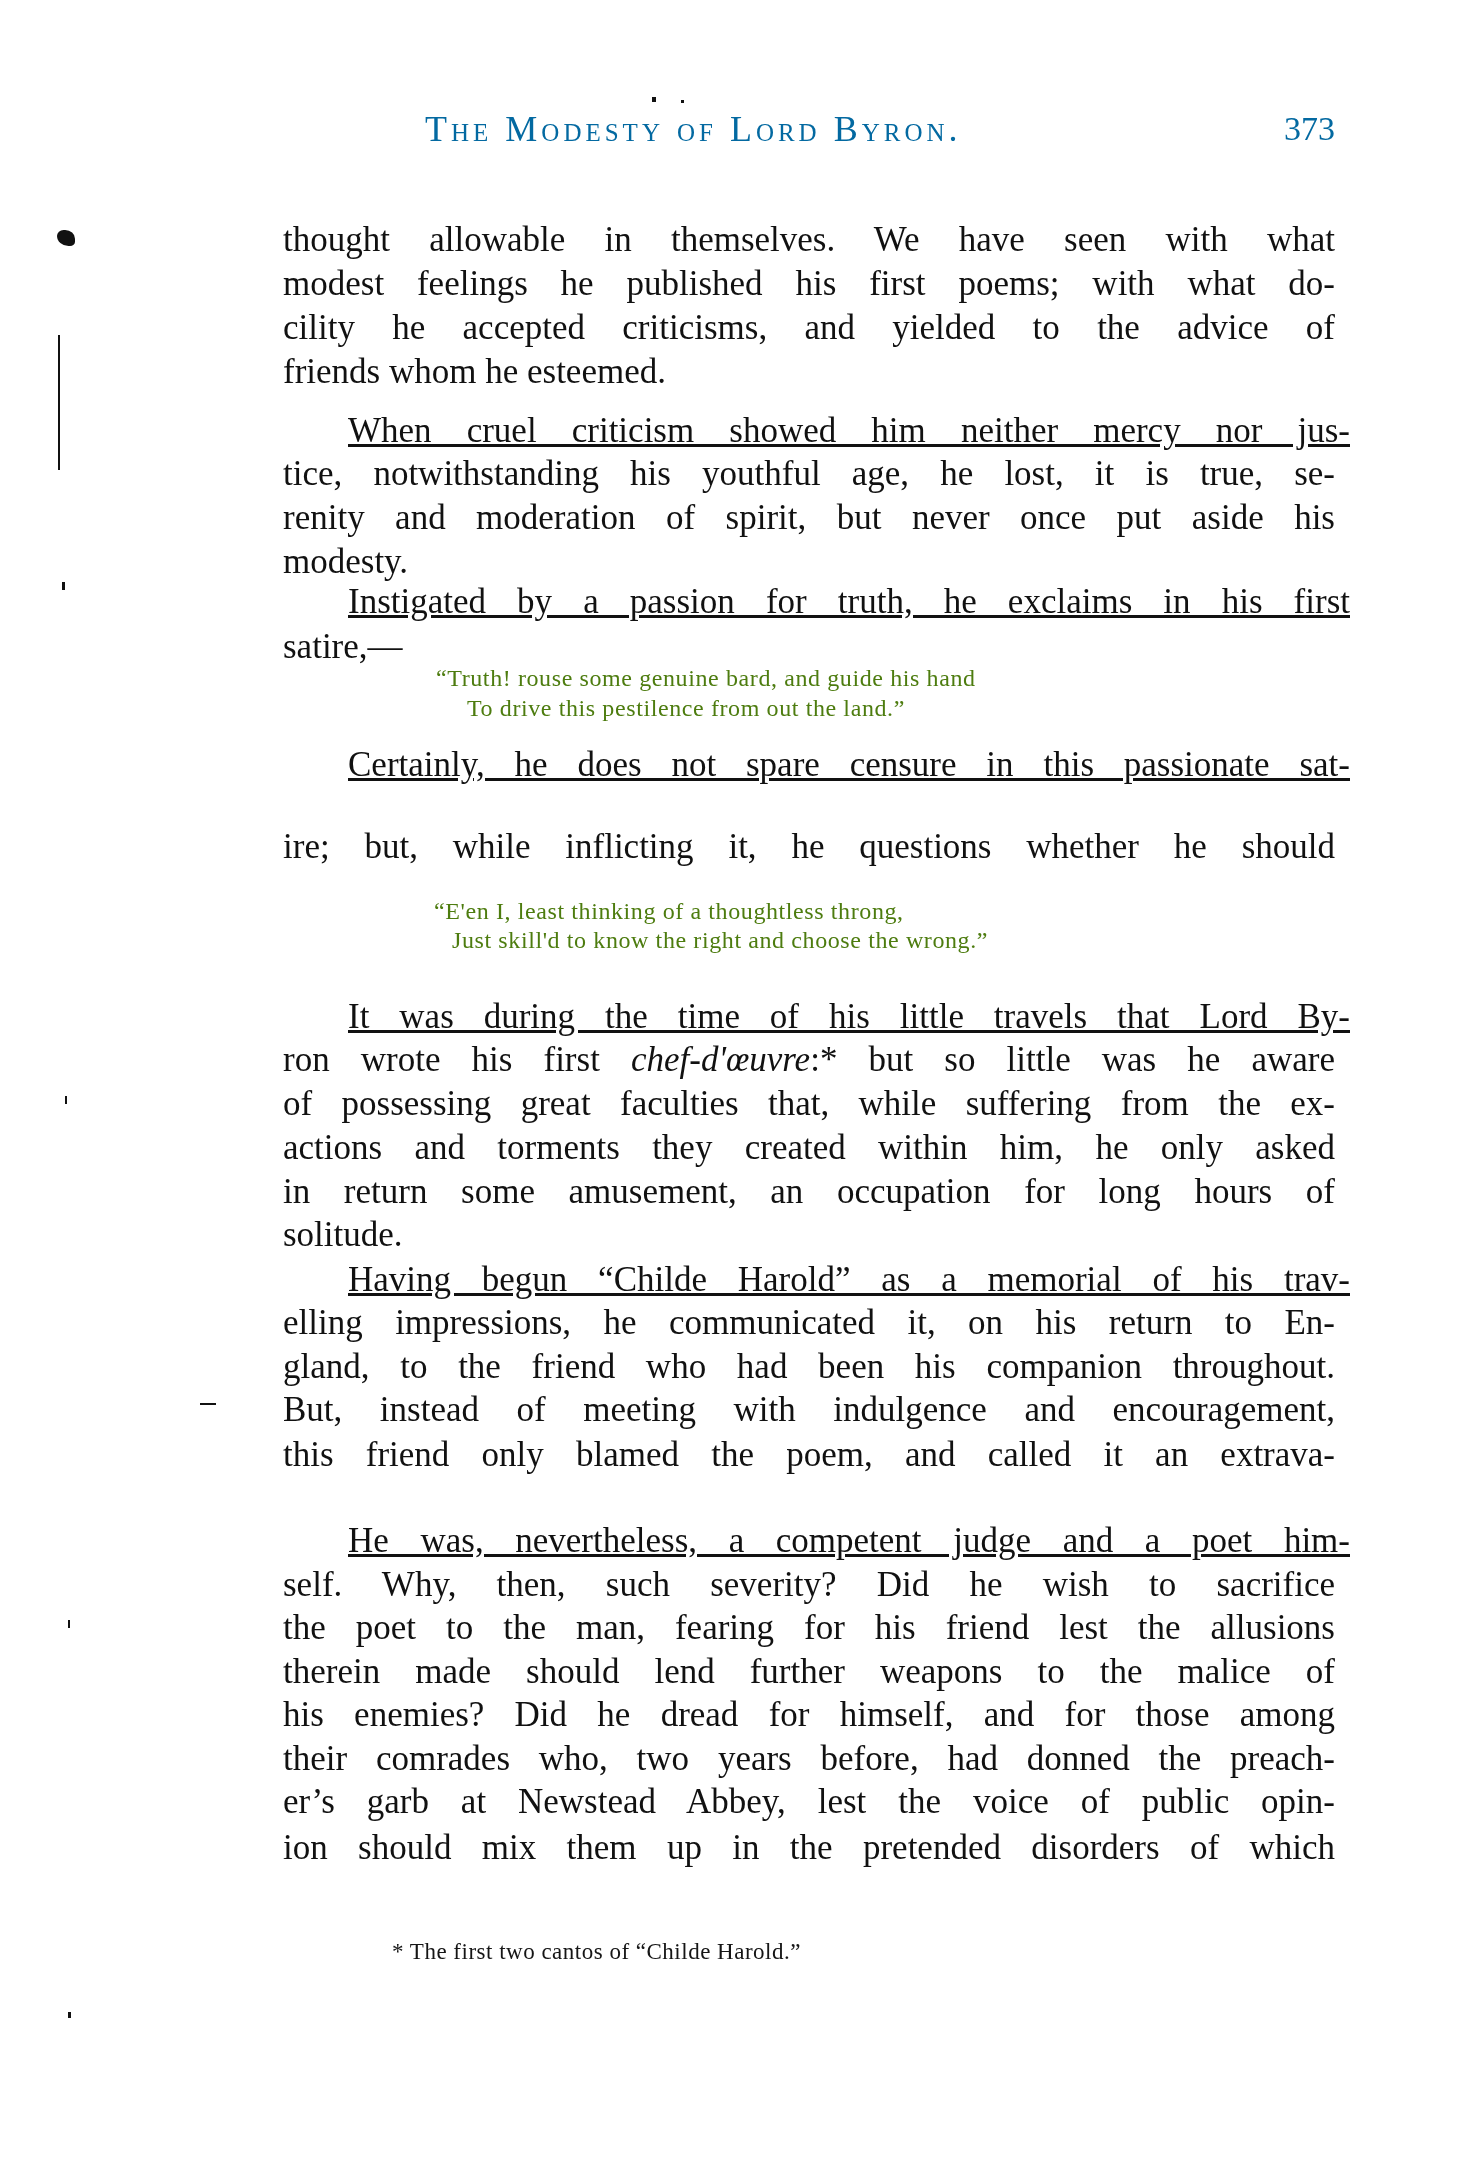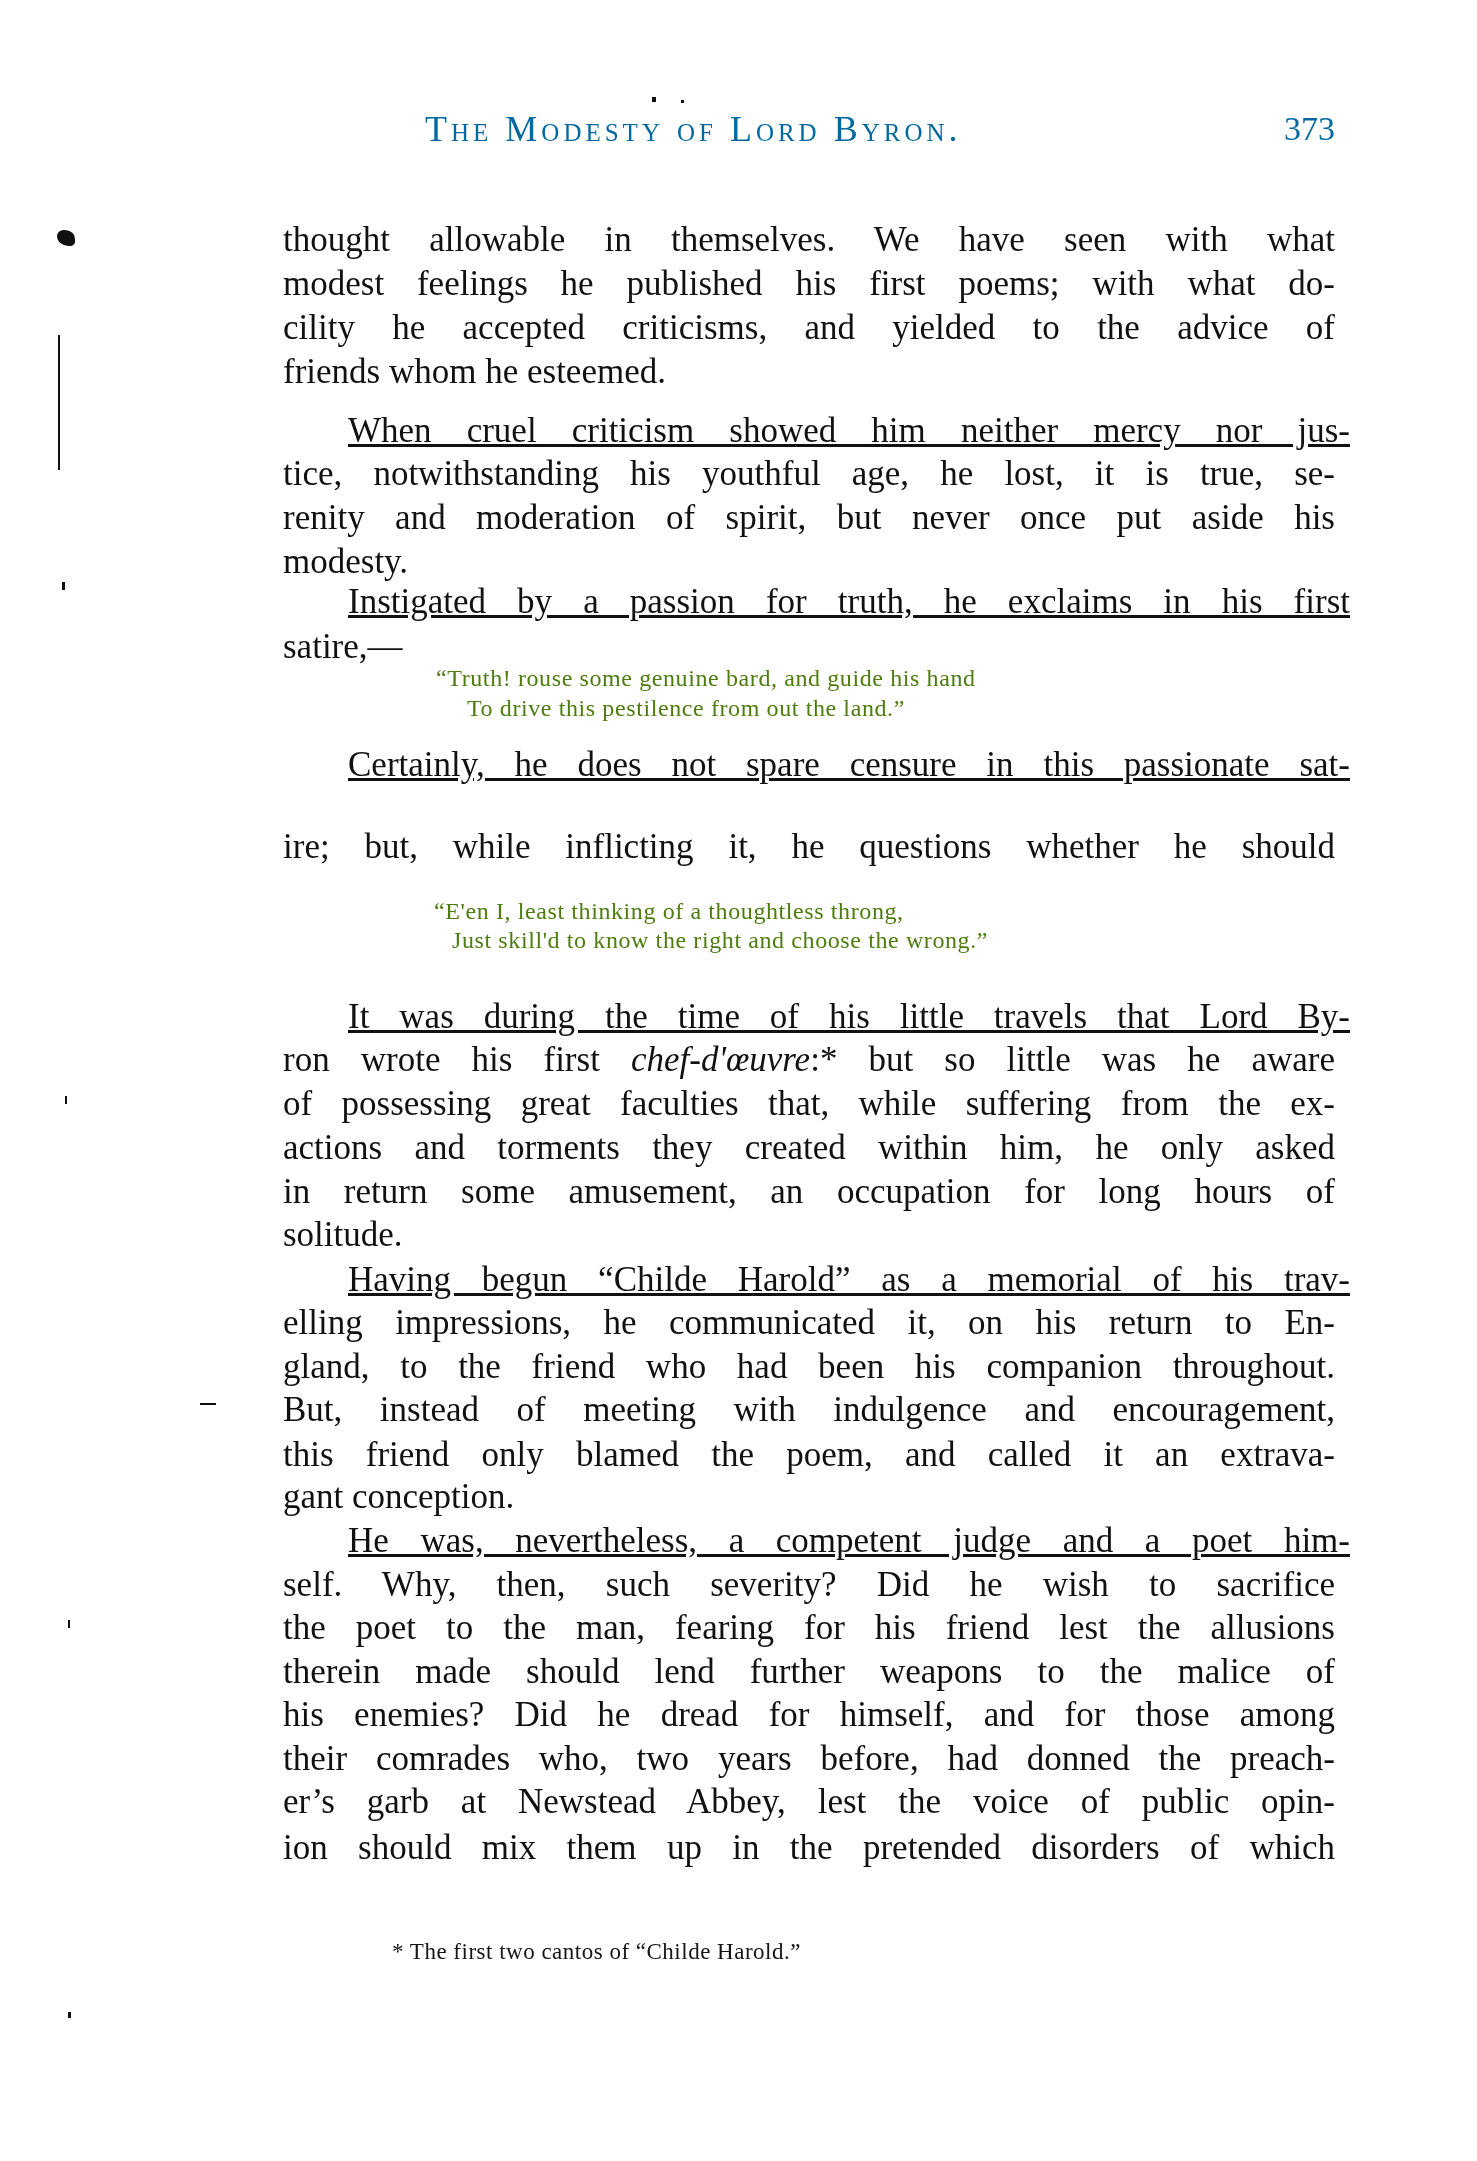--- a/index.html
+++ b/index.html
@@ -68,21 +68,20 @@
   <div class="line" style="top:1082px;">of possessing great faculties that, while suffering from the ex-</div>
   <div class="line" style="top:1126px;">actions and torments they created within him, he only asked</div>
   <div class="line" style="top:1170px;">in return some amusement, an occupation for long hours of</div>
   <div class="line last" style="top:1213px;">solitude.</div>
 
   <div class="line indent" style="top:1258px;">Having begun “Childe Harold” as a memorial of his trav-</div>
   <div class="line" style="top:1301px;">elling impressions, he communicated it, on his return to En-</div>
   <div class="line" style="top:1345px;">gland, to the friend who had been his companion throughout.</div>
   <div class="line" style="top:1388px;">But, instead of meeting with indulgence and encouragement,</div>
   <div class="line" style="top:1433px;">this friend only blamed the poem, and called it an extrava-</div>
-  <div class="line last" style="top:1475px;">gant conception.</div>
 
   <div class="line indent" style="top:1519px;">He was, nevertheless, a competent judge and a poet him-</div>
   <div class="line" style="top:1563px;">self.  Why, then, such severity?  Did he wish to sacrifice</div>
   <div class="line" style="top:1606px;">the poet to the man, fearing for his friend lest the allusions</div>
   <div class="line" style="top:1650px;">therein made should lend further weapons to the malice of</div>
   <div class="line" style="top:1693px;">his enemies?  Did he dread for himself, and for those among</div>
   <div class="line" style="top:1737px;">their comrades who, two years before, had donned the preach-</div>
   <div class="line" style="top:1780px;">er’s garb at Newstead Abbey, lest the voice of public opin-</div>
   <div class="line" style="top:1826px;">ion should mix them up in the pretended disorders of which</div>
 

